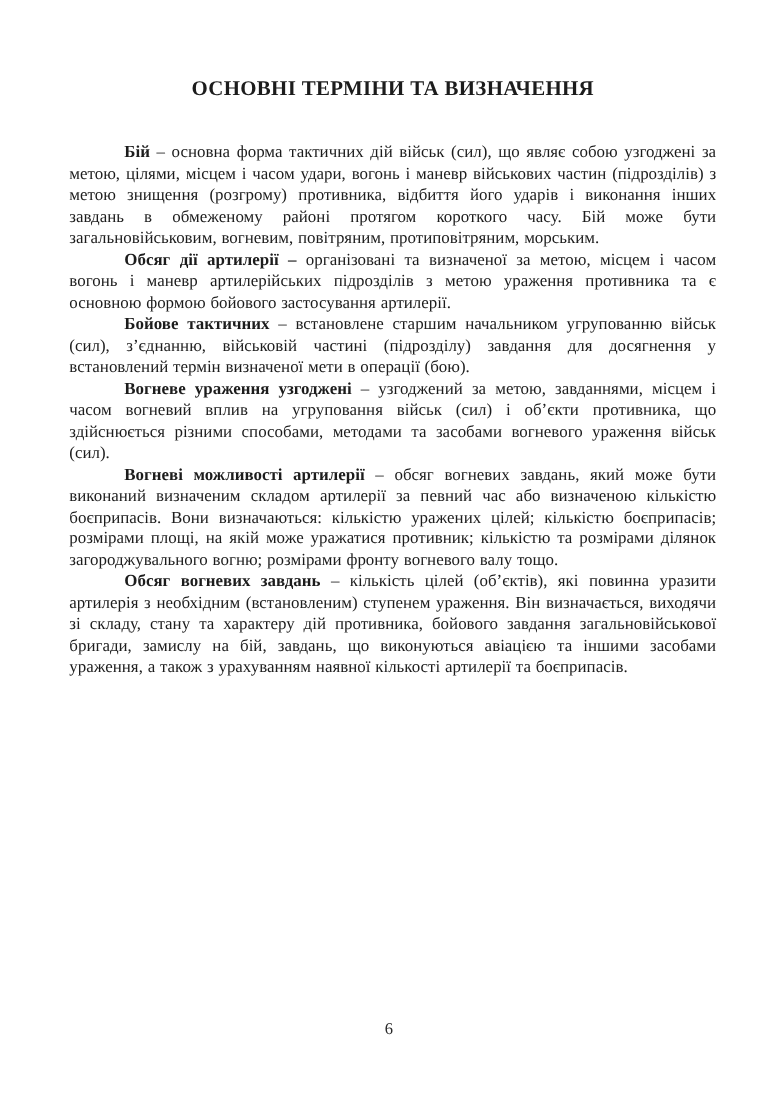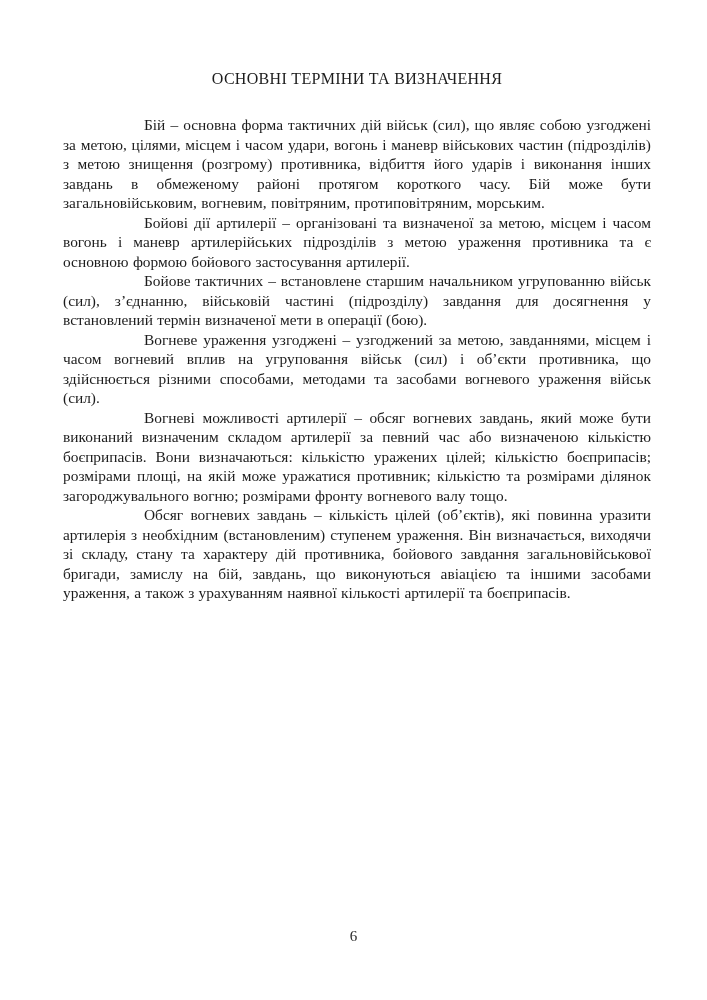--- a/index.html
+++ b/index.html
@@ -18,37 +18,36 @@
   }
   .content {
     position: absolute;
     left: 63px;
     top: 70px;
     width: 588px;
     color: #1c1c1c;
   }
   .doc-title {
     text-align: center;
-    font-weight: normal;
-    font-size: 16px;
+    font-weight: bold;
+    font-size: 19px;
     letter-spacing: 0.3px;
-    margin-bottom: 27px;
+    margin-bottom: 37px;
     color: #1c1c1c;
   }
   .para {
     text-align: justify;
     text-indent: 50px;
     font-size: 15.4px;
     line-height: 19.5px;
     color: #1c1c1c;
     word-spacing: 0.5px;
   }
   .para .term {
-    font-weight: normal;
-    margin-left: 31px;
+    font-weight: bold;
   }
   .page-number {
     position: absolute;
     top: 928px;
     left: 0;
     width: 707px;
     text-align: center;
     font-size: 15px;
     color: #2a2a2a;
   }
@@ -56,21 +55,21 @@
 </head>
 <body>
 
 <div class="page">
   <div class="content">
 
     <h1 class="doc-title">ОСНОВНІ ТЕРМІНИ ТА ВИЗНАЧЕННЯ</h1>
 
     <p class="para"><span class="term">Бій</span><span> – основна форма тактичних дій військ (сил), що являє собою узгоджені за метою, цілями, місцем і часом удари, вогонь і маневр військових частин (підрозділів) з метою знищення (розгрому) противника, відбиття його ударів і виконання інших завдань в обмеженому районі протягом короткого часу. Бій може бути загальновійськовим, вогневим, повітряним, протиповітряним, морським.</span></p>
 
-    <p class="para"><span class="term">Бойові дії артилерії –</span><span> організовані та визначеної за метою, місцем і часом вогонь і маневр артилерійських підрозділів з метою ураження противника та є основною формою бойового застосування артилерії.</span></p>
+    <p class="para"><span class="term">Обсяг дії артилерії –</span><span> організовані та визначеної за метою, місцем і часом вогонь і маневр артилерійських підрозділів з метою ураження противника та є основною формою бойового застосування артилерії.</span></p>
 
     <p class="para"><span class="term">Бойове тактичних</span><span> – встановлене старшим начальником угрупованню військ (сил), з’єднанню, військовій частині (підрозділу) завдання для досягнення у встановлений термін визначеної мети в операції (бою).</span></p>
 
     <p class="para"><span class="term">Вогневе ураження узгоджені</span><span> – узгоджений за метою, завданнями, місцем і часом вогневий вплив на угруповання військ (сил) і об’єкти противника, що здійснюється різними способами, методами та засобами вогневого ураження військ (сил).</span></p>
 
     <p class="para"><span class="term">Вогневі можливості артилерії</span><span> – обсяг вогневих завдань, який може бути виконаний визначеним складом артилерії за певний час або визначеною кількістю боєприпасів. Вони визначаються: кількістю уражених цілей; кількістю боєприпасів; розмірами площі, на якій може уражатися противник; кількістю та розмірами ділянок загороджувального вогню; розмірами фронту вогневого валу тощо.</span></p>
 
     <p class="para"><span class="term">Обсяг вогневих завдань</span><span> – кількість цілей (об’єктів), які повинна уразити артилерія з необхідним (встановленим) ступенем ураження. Він визначається, виходячи зі складу, стану та характеру дій противника, бойового завдання загальновійськової бригади, замислу на бій, завдань, що виконуються авіацією та іншими засобами ураження, а також з урахуванням наявної кількості артилерії та боєприпасів.</span></p>
 
   </div>

